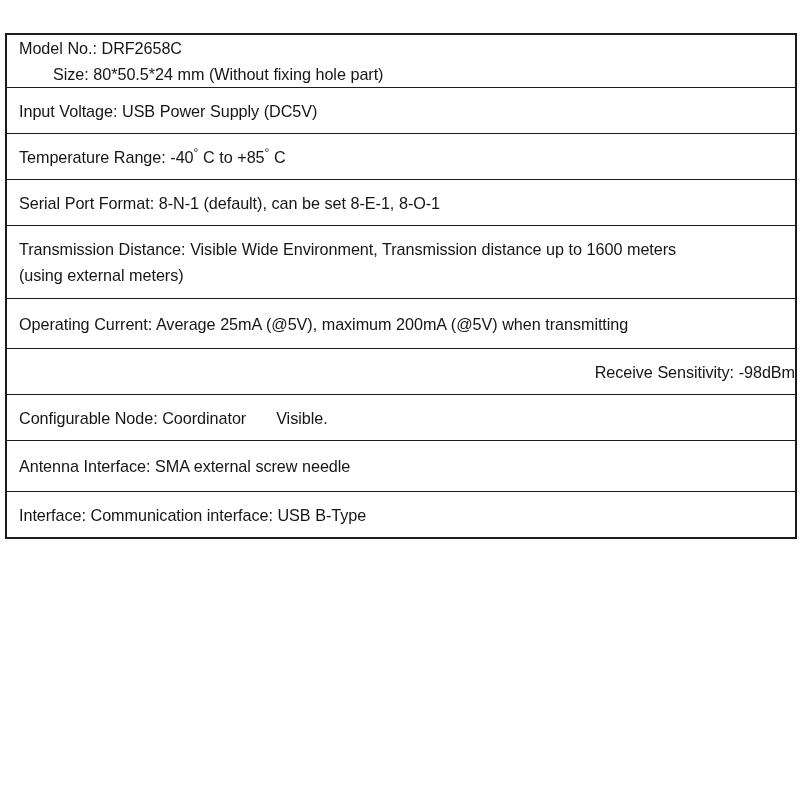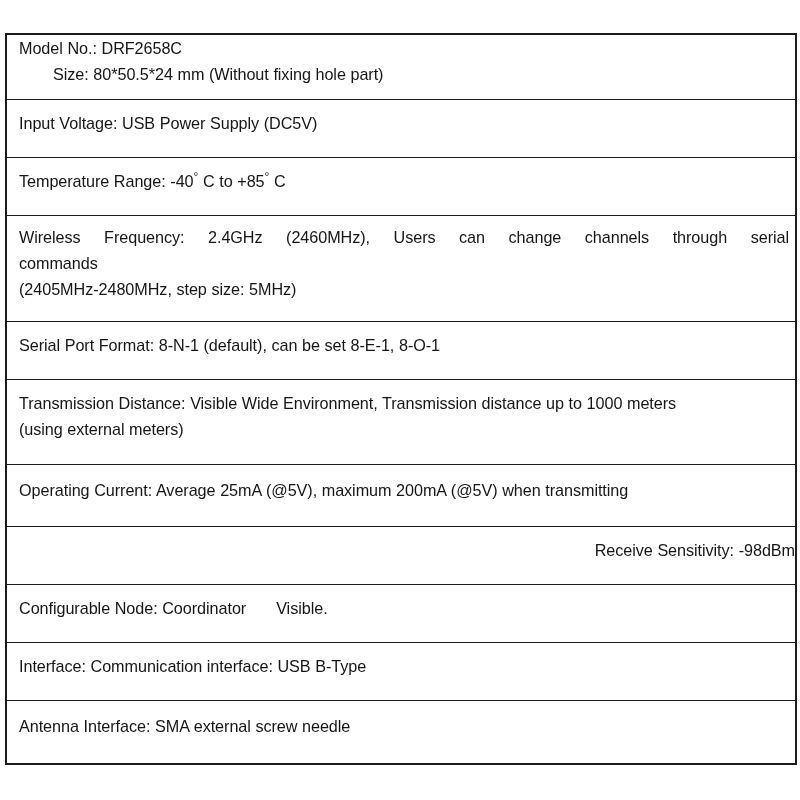--- a/index.html
+++ b/index.html
@@ -36,21 +36,21 @@
     background: #ffffff;
   }
 
   .spec-table tr {
     background: #ffffff;
   }
 
   .spec-row-cell {
     border-top: 1.6px solid #1c1c1c;
     border-bottom: 1.6px solid #1c1c1c;
-    padding: 0 0 12px 12px;
+    padding: 0 0 0 12px;
     vertical-align: middle;
     text-align: left;
     font-size: 16.2px;
     line-height: 1.62;
     letter-spacing: -0.06px;
     color: #161616;
     font-weight: 400;
     word-spacing: 0.2px;
   }
 
@@ -115,38 +115,31 @@
           <span class="line">Input Voltage: USB Power Supply (DC5V)</span>
         </td>
       </tr>
 
       <tr>
         <td class="spec-row-cell" style="height:45px;">
           <span class="line" style="display:inline;">Temperature Range: -40</span><span class="deg">°</span><span class="line" style="display:inline;"> C to +85</span><span class="deg">°</span><span class="line" style="display:inline;"> C</span>
         </td>
       </tr>
 
-      <tr>
-        <td class="spec-row-cell justified" style="height:93px;">
-          <span class="line-justify">Wireless Frequency: 2.4GHz (2460MHz), Users can change channels through serial</span>
-          <span class="line-wrap">commands</span>
-          <span class="line-wrap">(2405MHz-2480MHz, step size: 5MHz)</span>
-        </td>
-      </tr>
 
 
       <tr>
         <td class="spec-row-cell" style="height:45px;">
           <span class="line">Serial Port Format: 8-N-1 (default), can be set 8-E-1, 8-O-1</span>
         </td>
       </tr>
 
       <tr>
         <td class="spec-row-cell" style="height:72px;">
-          <span class="line-wrap">Transmission Distance: Visible Wide Environment, Transmission distance up to 1000 meters</span>
+          <span class="line-wrap">Transmission Distance: Visible Wide Environment, Transmission distance up to 1600 meters</span>
           <span class="line-wrap">(using external meters)</span>
         </td>
       </tr>
 
       <tr>
         <td class="spec-row-cell" style="height:49px;">
           <span class="line">Operating Current: Average 25mA (@5V), maximum 200mA (@5V) when transmitting</span>
         </td>
       </tr>
 
@@ -156,27 +149,27 @@
         </td>
       </tr>
 
       <tr>
         <td class="spec-row-cell" style="height:45px;">
           <span class="line" style="display:inline;">Configurable Node: Coordinator</span><span class="gap-mid"></span><span class="line" style="display:inline;">Visible.</span>
         </td>
       </tr>
 
       <tr>
-        <td class="spec-row-cell" style="height:45px;">
-          <span class="line">Interface: Communication interface: USB B-Type</span>
+        <td class="spec-row-cell" style="height:50px;">
+          <span class="line">Antenna Interface: SMA external screw needle</span>
         </td>
       </tr>
 
       <tr>
-        <td class="spec-row-cell" style="height:50px;">
-          <span class="line">Antenna Interface: SMA external screw needle</span>
+        <td class="spec-row-cell" style="height:45px;">
+          <span class="line">Interface: Communication interface: USB B-Type</span>
         </td>
       </tr>
 
     </tbody>
   </table>
 
 </div>
 
 </body></html>

